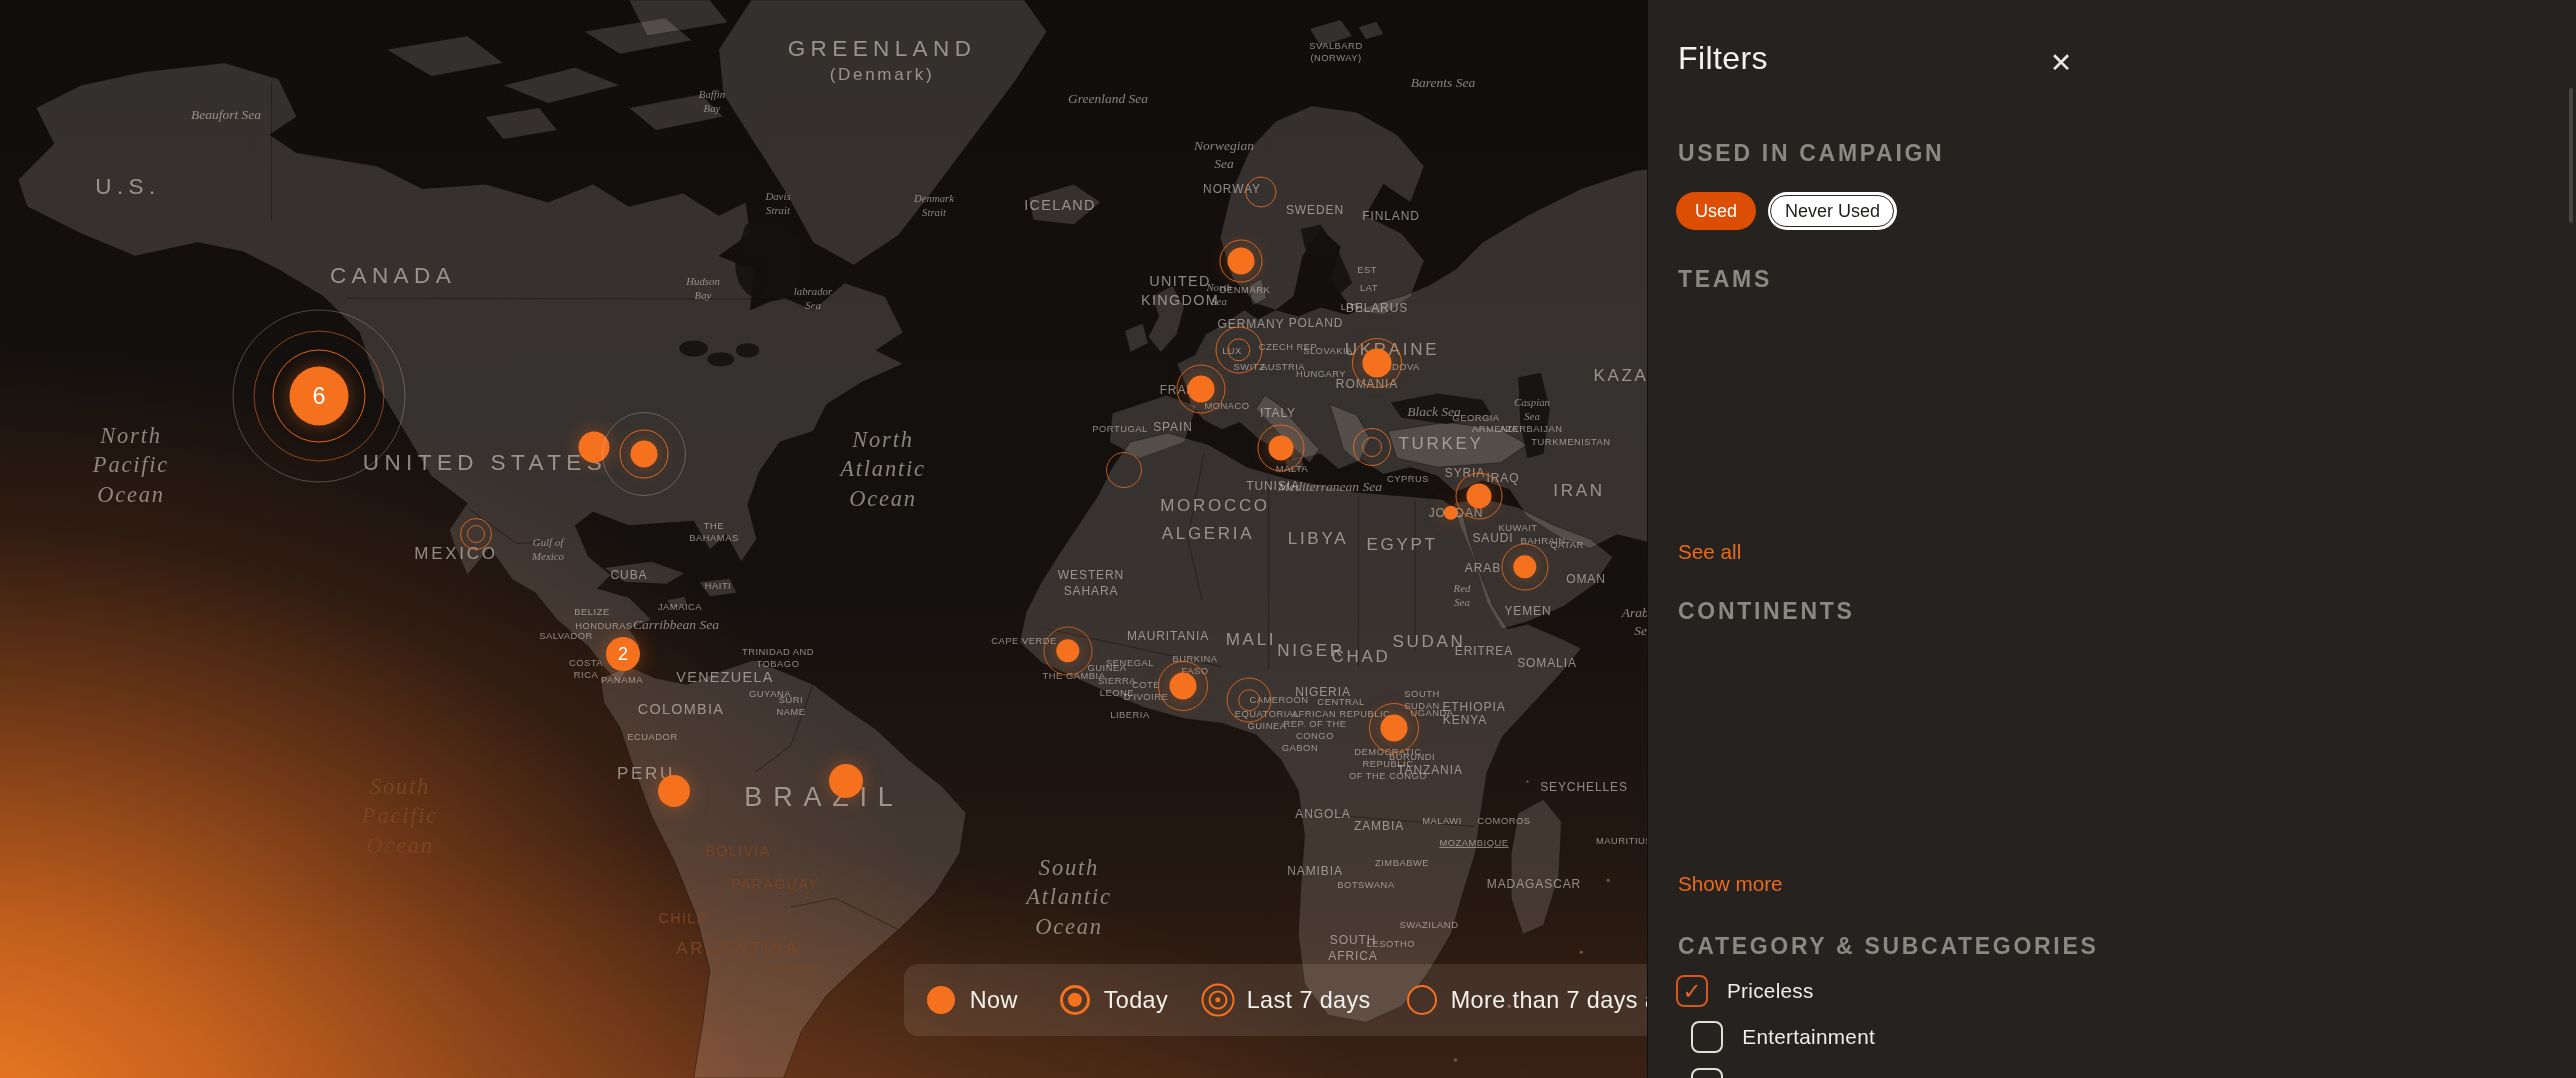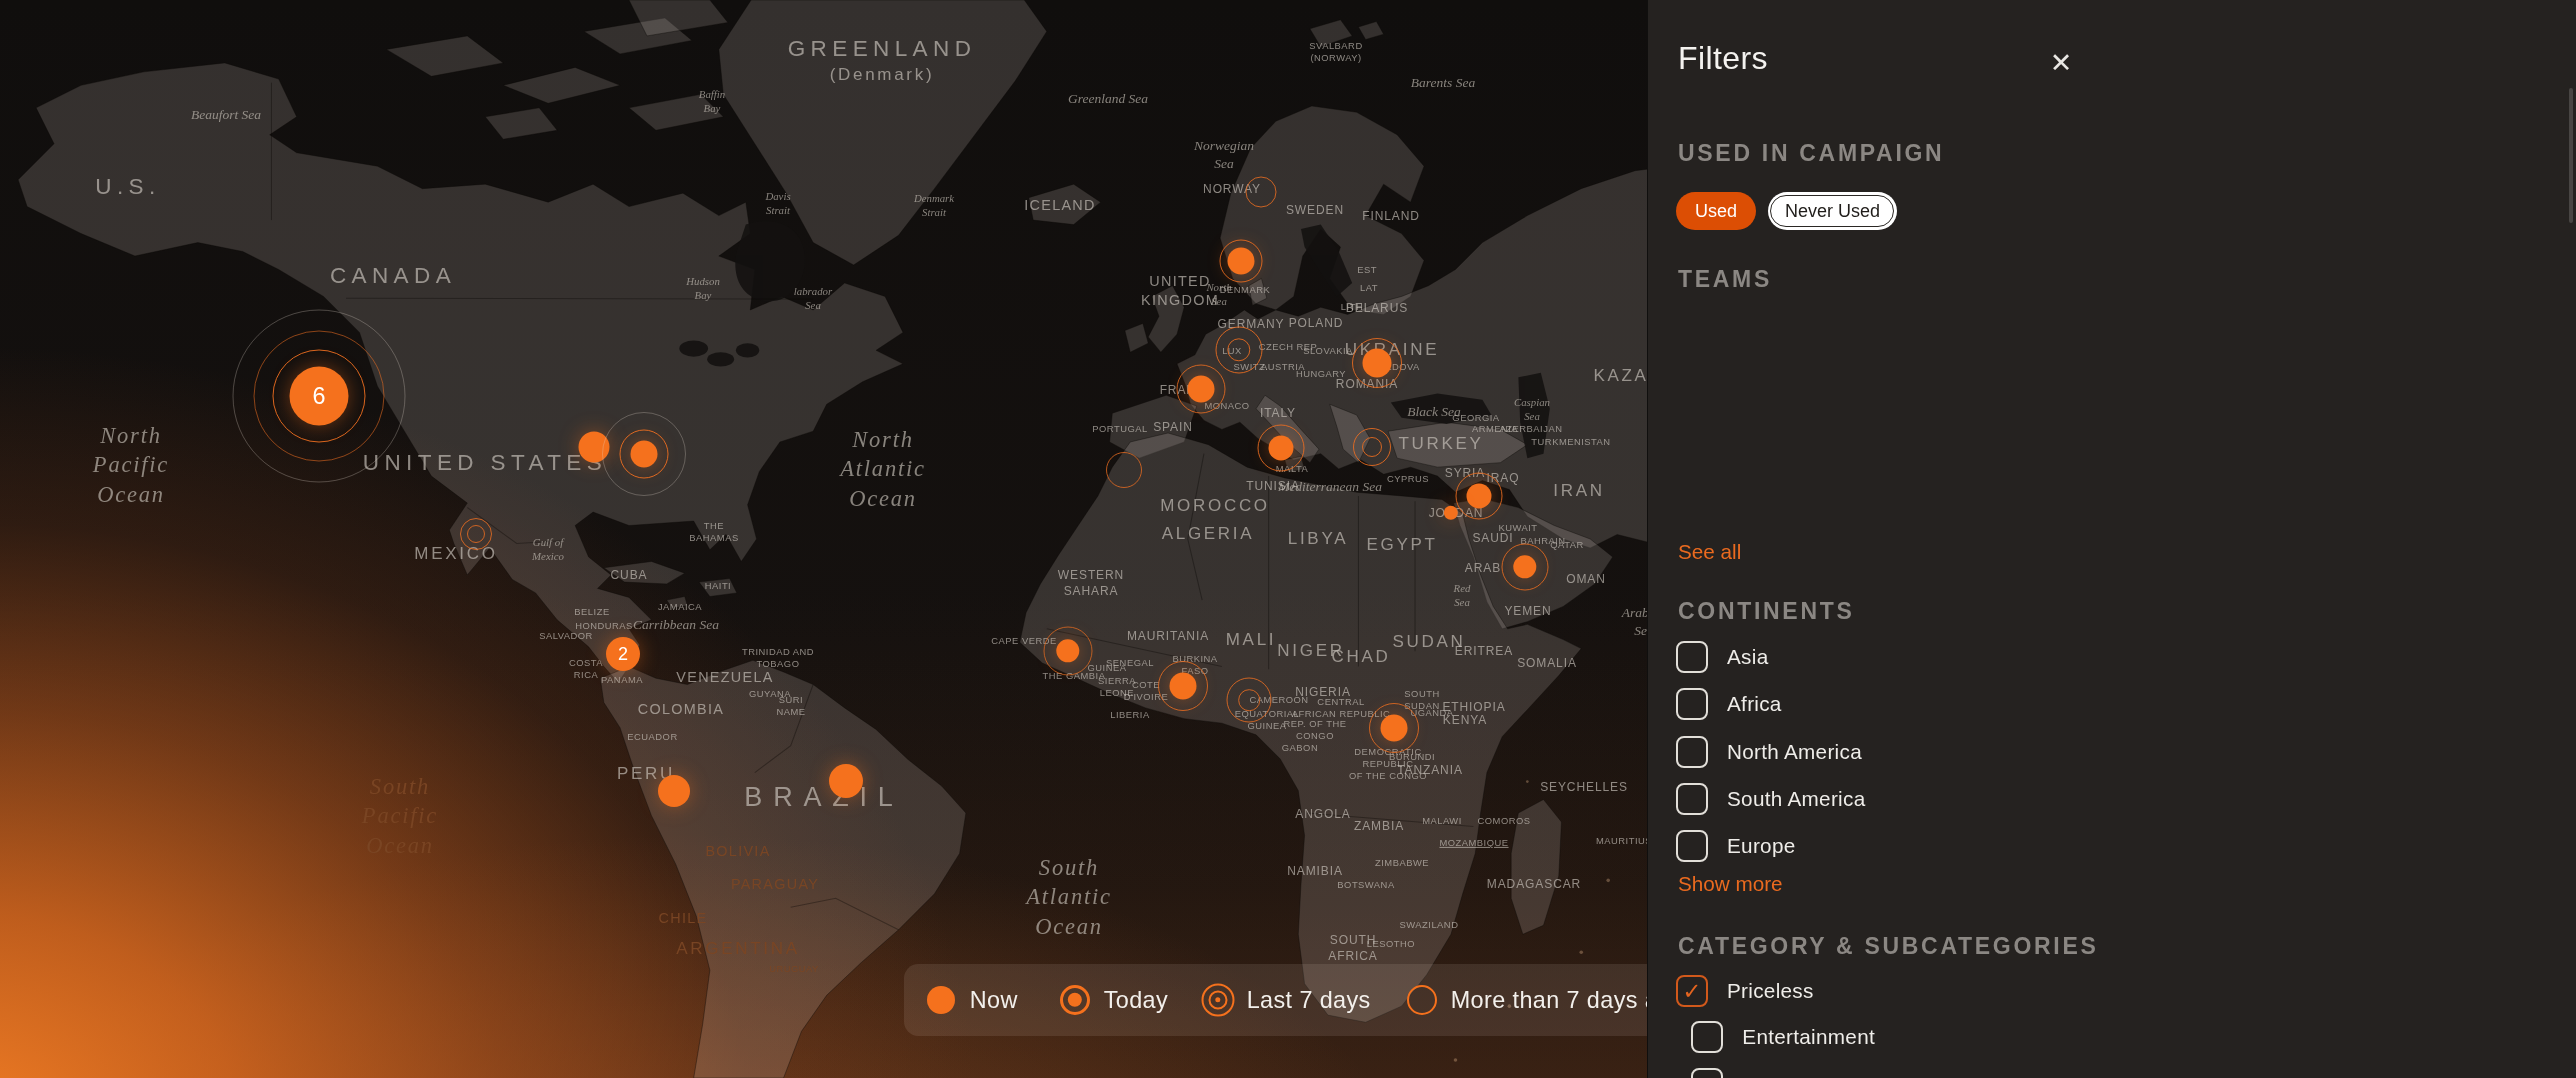--- a/index.html
+++ b/index.html
@@ -462,42 +462,20 @@
       <button class="pill-used">Used</button>
       <button class="pill-never">
         <span>Never Used</span>
       </button>
     </div>
 
     <div class="sec-label" style="top:266px">TEAMS</div>
     <div class="linkmore" style="top:540px">See all</div>
 
     <div class="sec-label" style="top:598px">CONTINENTS</div>
-    <div class="rows cont" style="top:641px">
-      <div class="crow">
-          <span class="cb"></span>
-          <span class="cl">Asia</span>
-        </div>
-      <div class="crow">
-          <span class="cb"></span>
-          <span class="cl">Africa</span>
-        </div>
-      <div class="crow">
-          <span class="cb"></span>
-          <span class="cl">North America</span>
-        </div>
-      <div class="crow">
-          <span class="cb"></span>
-          <span class="cl">South America</span>
-        </div>
-      <div class="crow">
-          <span class="cb"></span>
-          <span class="cl">Europe</span>
-        </div>
-    </div>
     <div class="linkmore" style="top:872px">Show more</div>
 
     <div class="sec-label" style="top:933px">CATEGORY &amp; SUBCATEGORIES</div>
     <div class="rows" style="top:975px">
       <div class="crow">
         <span class="cb checked">
             <i class="tick">✓</i>
           </span>
         <span class="cl">Priceless</span>
       </div>

